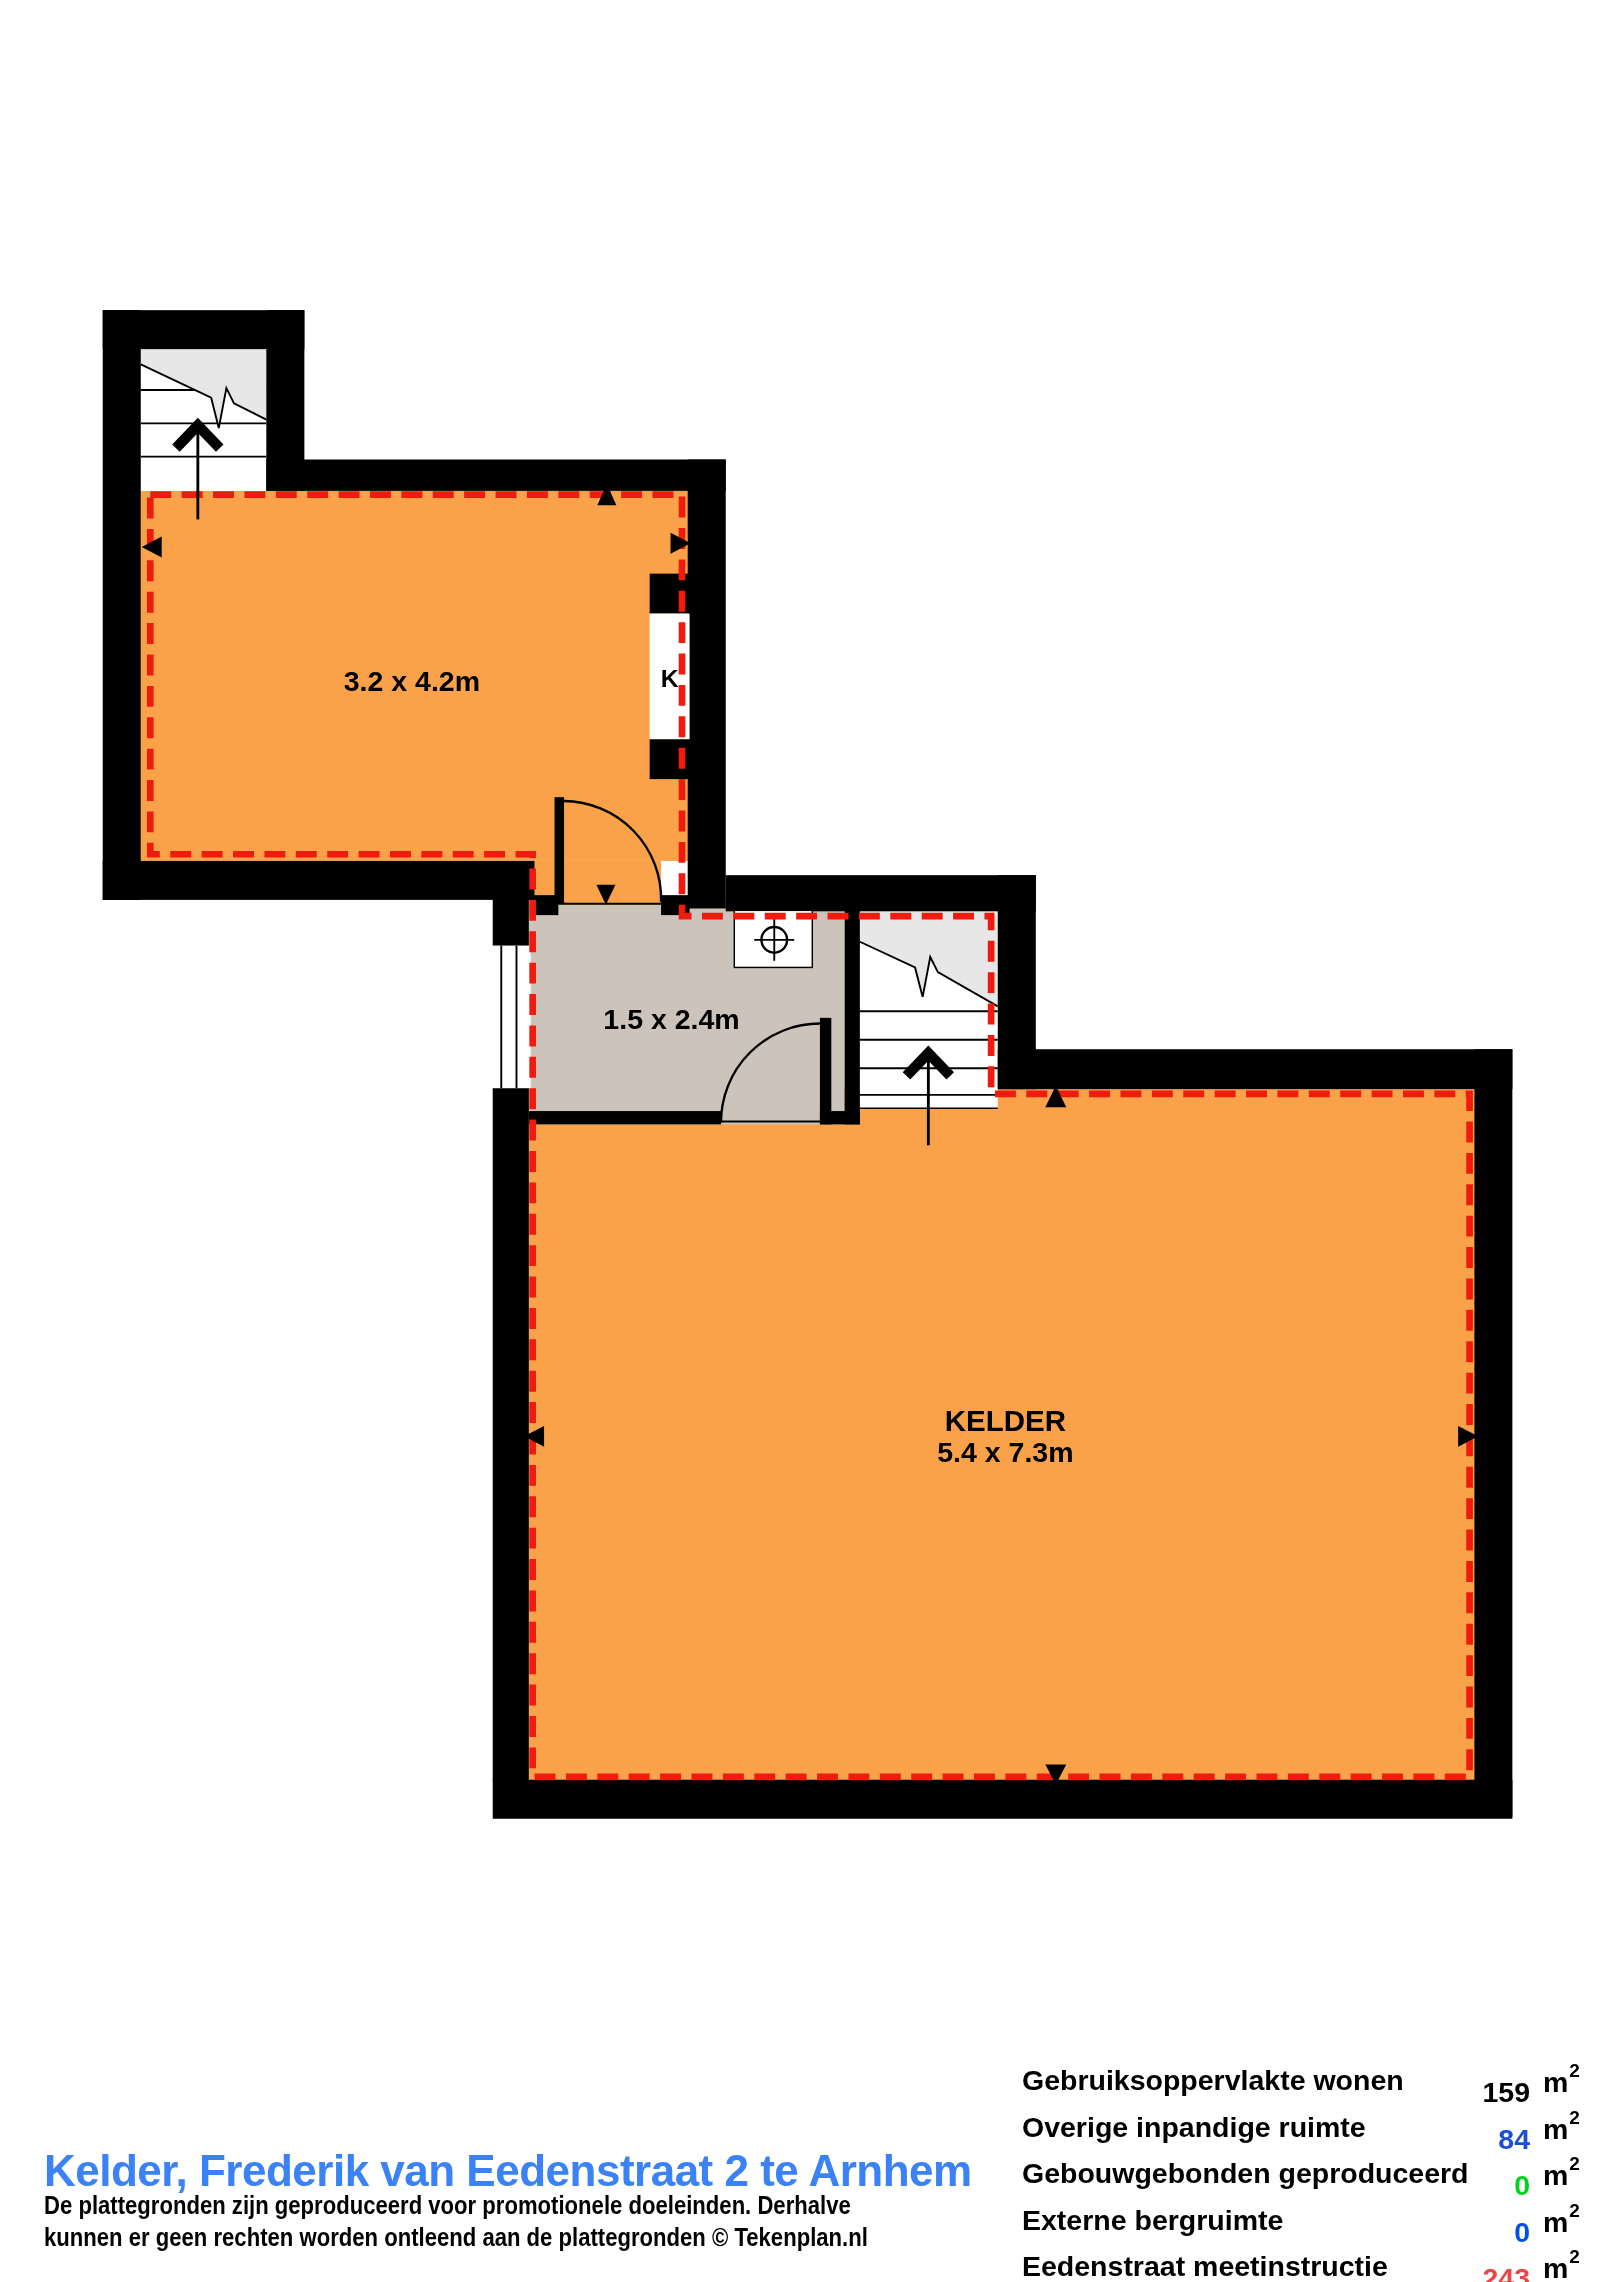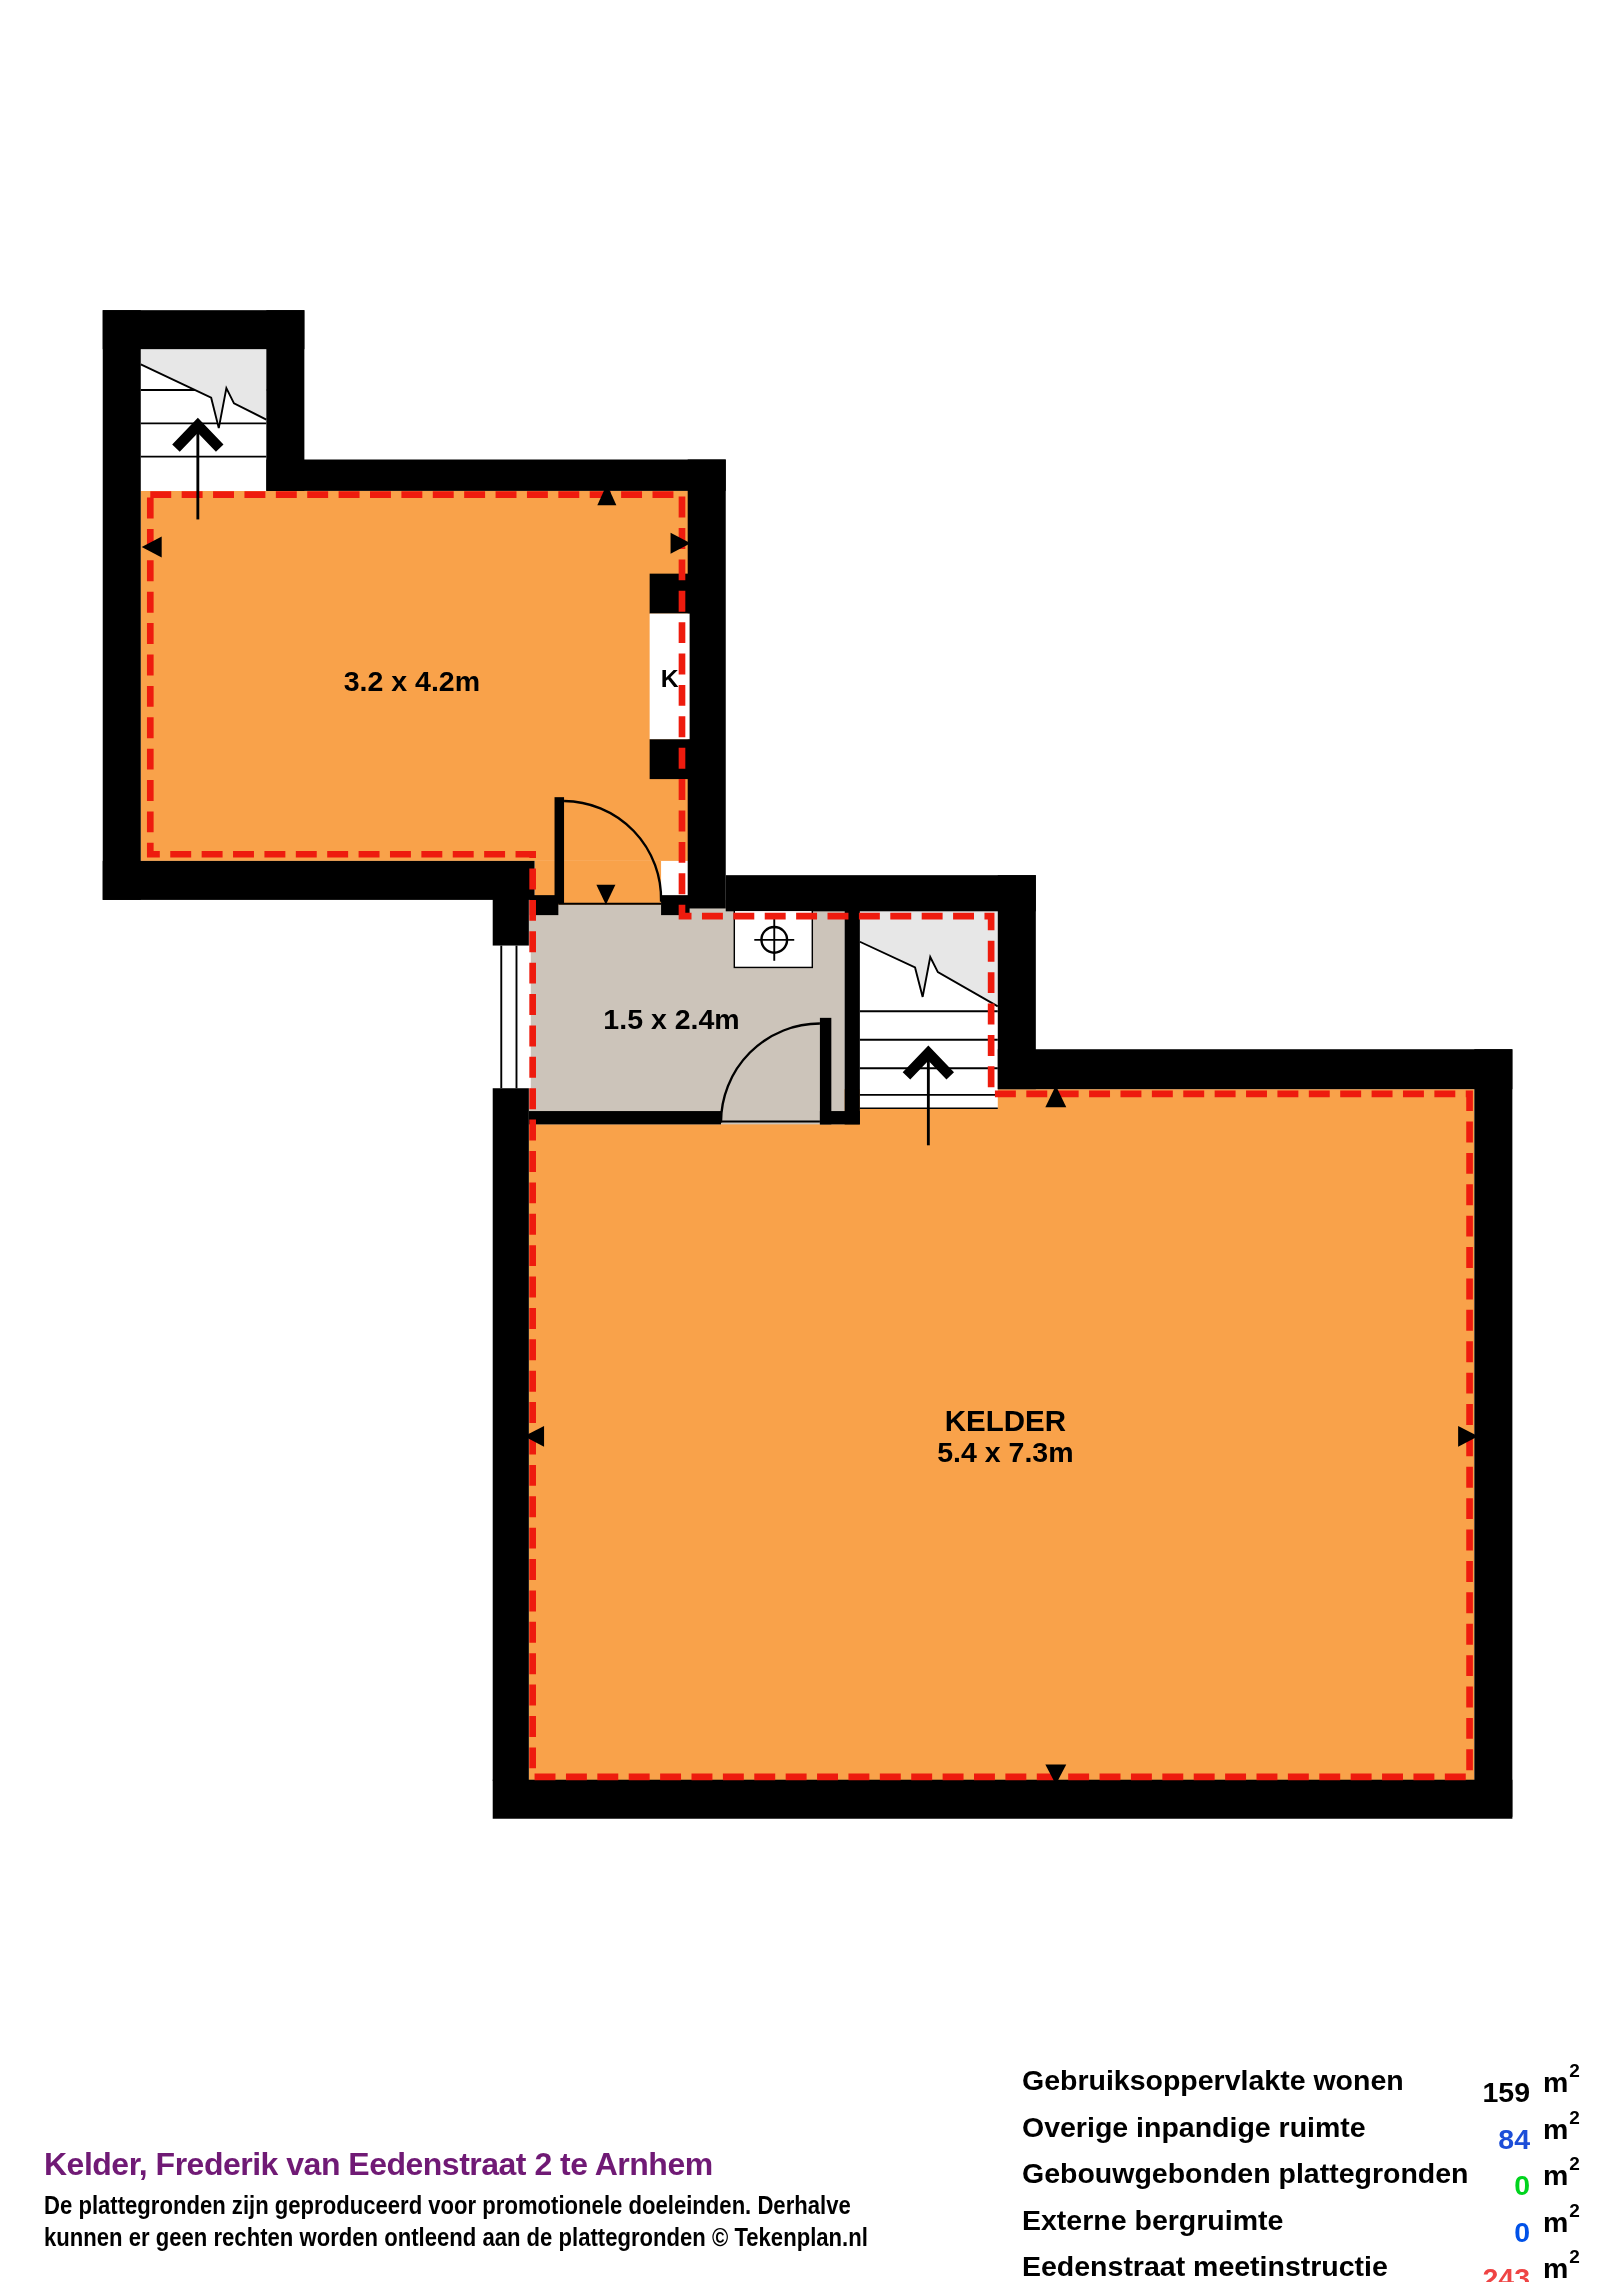--- a/index.html
+++ b/index.html
@@ -8,22 +8,22 @@
   .plan-svg{position:absolute;left:0;top:0;}
   .dim-label{font-family:"Liberation Sans",sans-serif;font-weight:bold;fill:#000000;}
   
   .legend-row{position:absolute;left:0;width:1351px;height:40px;font-weight:bold;
               font-size:28.5px;color:#000;}
   .legend-label{position:absolute;left:1022px;top:0;white-space:nowrap;}
   .legend-value{position:absolute;left:1370px;top:12px;width:160px;text-align:right;}
   .legend-unit{position:absolute;left:1543px;top:0;}
   .legend-unit sup{font-size:19px;position:relative;top:-3.8px;left:1px;}
   
-  .footer-title{position:absolute;left:44px;top:2146px;font-size:32px;font-weight:bold;
-                letter-spacing:-0.5px;white-space:nowrap;color:#701a75;}
+  .footer-title{position:absolute;left:44px;top:2146px;font-size:44px;font-weight:bold;
+                letter-spacing:-0.5px;white-space:nowrap;color:#3b82f6;}
   .footer-line{position:absolute;left:44px;font-size:26px;font-weight:bold;white-space:nowrap;
                transform:scaleX(0.85);transform-origin:0 0;color:#000;}
   .footer-line1{top:2190px;}
   .footer-line2{top:2222px;}
 </style>
 </head>
 <body>
 
 <div class="page">
 
@@ -138,21 +138,21 @@
       <span class="legend-label">Gebruiksoppervlakte wonen</span>
       <span class="legend-value" style="color: rgb(0, 0, 0);">159</span>
       <span class="legend-unit"><span>m</span><sup>2</sup></span>
     </div>
     <div class="legend-row" style="top:2111px">
       <span class="legend-label">Overige inpandige ruimte</span>
       <span class="legend-value" style="color: #1d4ed8;">84</span>
       <span class="legend-unit"><span>m</span><sup>2</sup></span>
     </div>
     <div class="legend-row" style="top:2157px">
-      <span class="legend-label">Gebouwgebonden plattegronden</span>
+      <span class="legend-label">Gebouwgebonden geproduceerd</span>
       <span class="legend-value" style="color: rgb(0, 212, 30);">0</span>
       <span class="legend-unit"><span>m</span><sup>2</sup></span>
     </div>
     <div class="legend-row" style="top:2204px">
       <span class="legend-label">Externe bergruimte</span>
       <span class="legend-value" style="color: rgb(0, 81, 232);">0</span>
       <span class="legend-unit"><span>m</span><sup>2</sup></span>
     </div>
     <div class="legend-row" style="top:2250px">
       <span class="legend-label">Eedenstraat meetinstructie</span>

